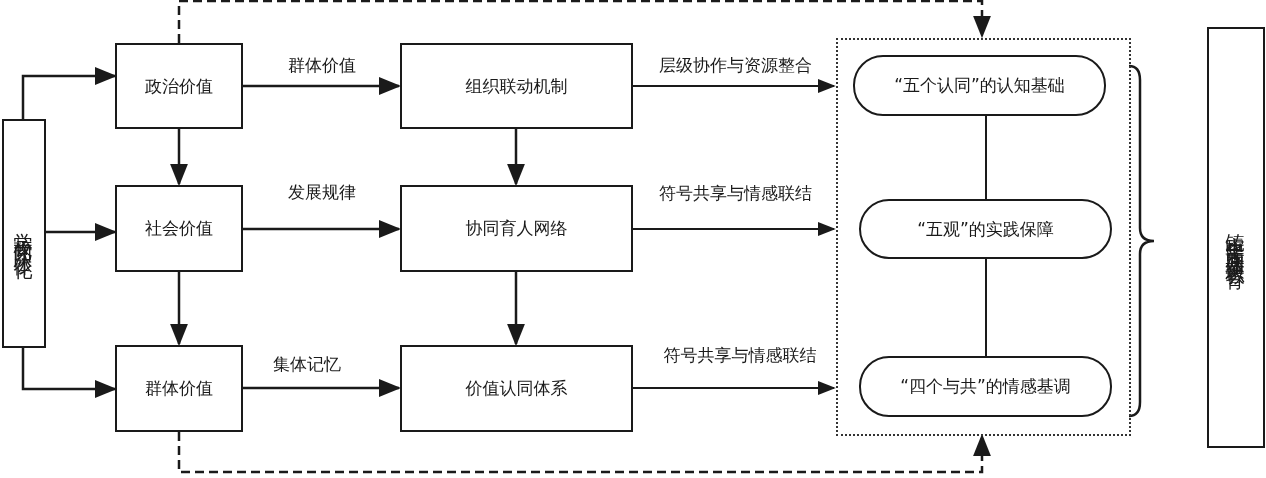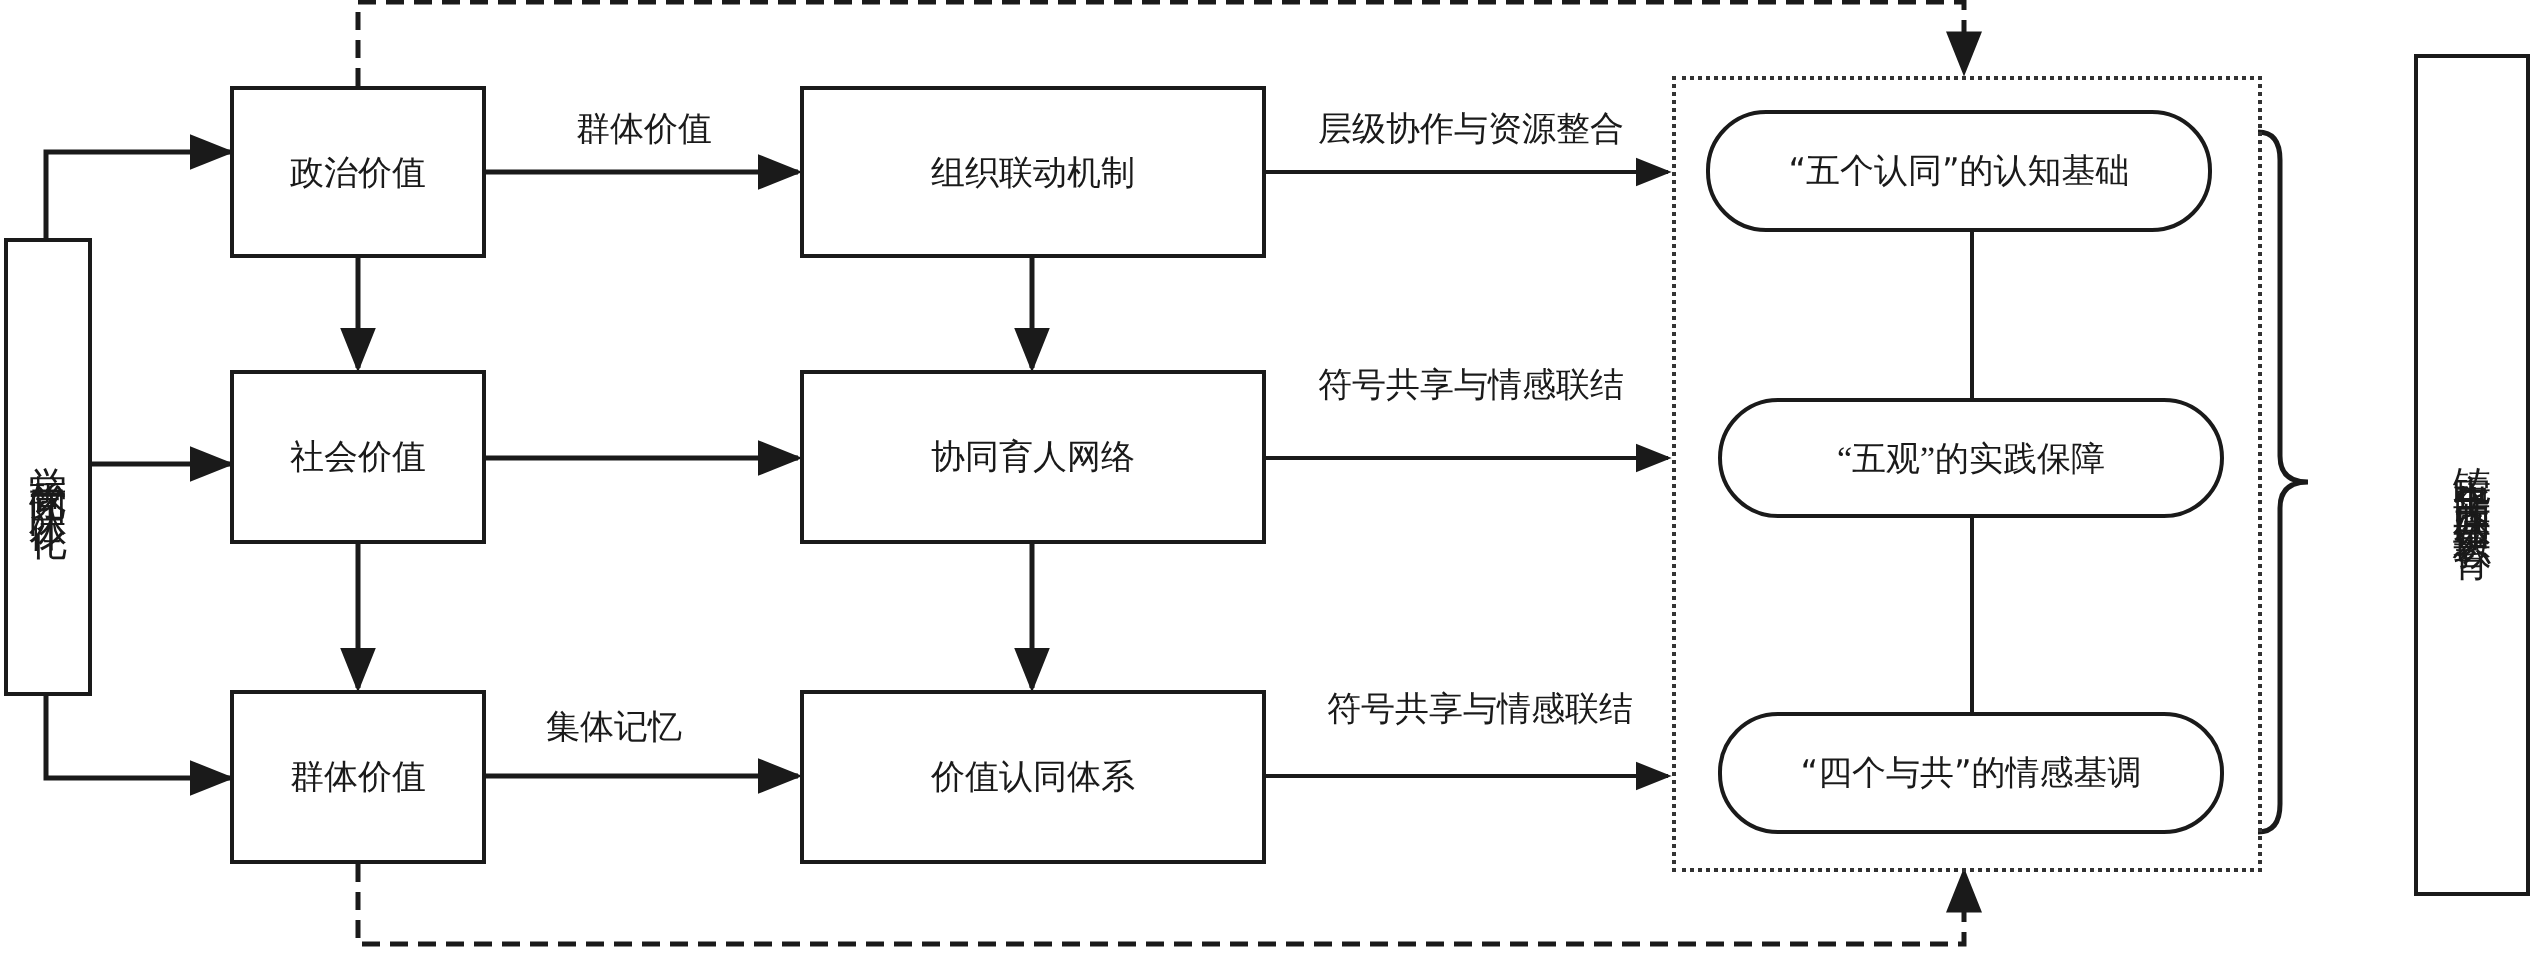--- a/index.html
+++ b/index.html
@@ -64,20 +64,21 @@
   <span>社会价值</span>
 </div>
 <div class="box" style="left:115px;top:345px;width:128px;height:87px;">
   <span>群体价值</span>
 </div>
 
 <div class="elabel" style="left:252px;top:55px;width:140px;">
   <span>群体价值</span>
 </div>
 <div class="elabel" style="left:252px;top:182px;width:140px;">
+  <div>发展规律</div>
 </div>
 <div class="elabel" style="left:252px;top:354px;width:110px;">
   <span>集体记忆</span>
 </div>
 
 <div class="box" style="left:400px;top:43px;width:233px;height:86px;">
   <span>组织联动机制</span>
 </div>
 <div class="box" style="left:400px;top:185px;width:233px;height:87px;">
   <span>协同育人网络</span>
@@ -94,21 +95,21 @@
 </div>
 <div class="elabel" style="left:645px;top:345px;width:190px;">
   <span>符号共享与情感联结</span>
 </div>
 
 <div class="dotted-group" style="left:836px;top:38px;width:295px;height:398px;"></div>
 
 <div class="pill" style="left:853px;top:55px;width:253px;height:61px;">
   <span>“五个认同”的认知基础</span>
 </div>
-<div class="pill" style="left:859px;top:199px;width:253px;height:60px;font-family:Liberation Serif, serif;">
+<div class="pill" style="left:859px;top:199px;width:253px;height:60px;">
   <span>“五观”的实践保障</span>
 </div>
 <div class="pill" style="left:859px;top:356px;width:253px;height:61px;">
   <span>“四个与共”的情感基调</span>
 </div>
 
 <div class="vbox" style="left:1207px;top:27px;width:58px;height:421px;">
   <span class="vtext" style="font-size:19px;letter-spacing:3px;">铸牢中华民族共同体意识教育</span>
 </div>
 

